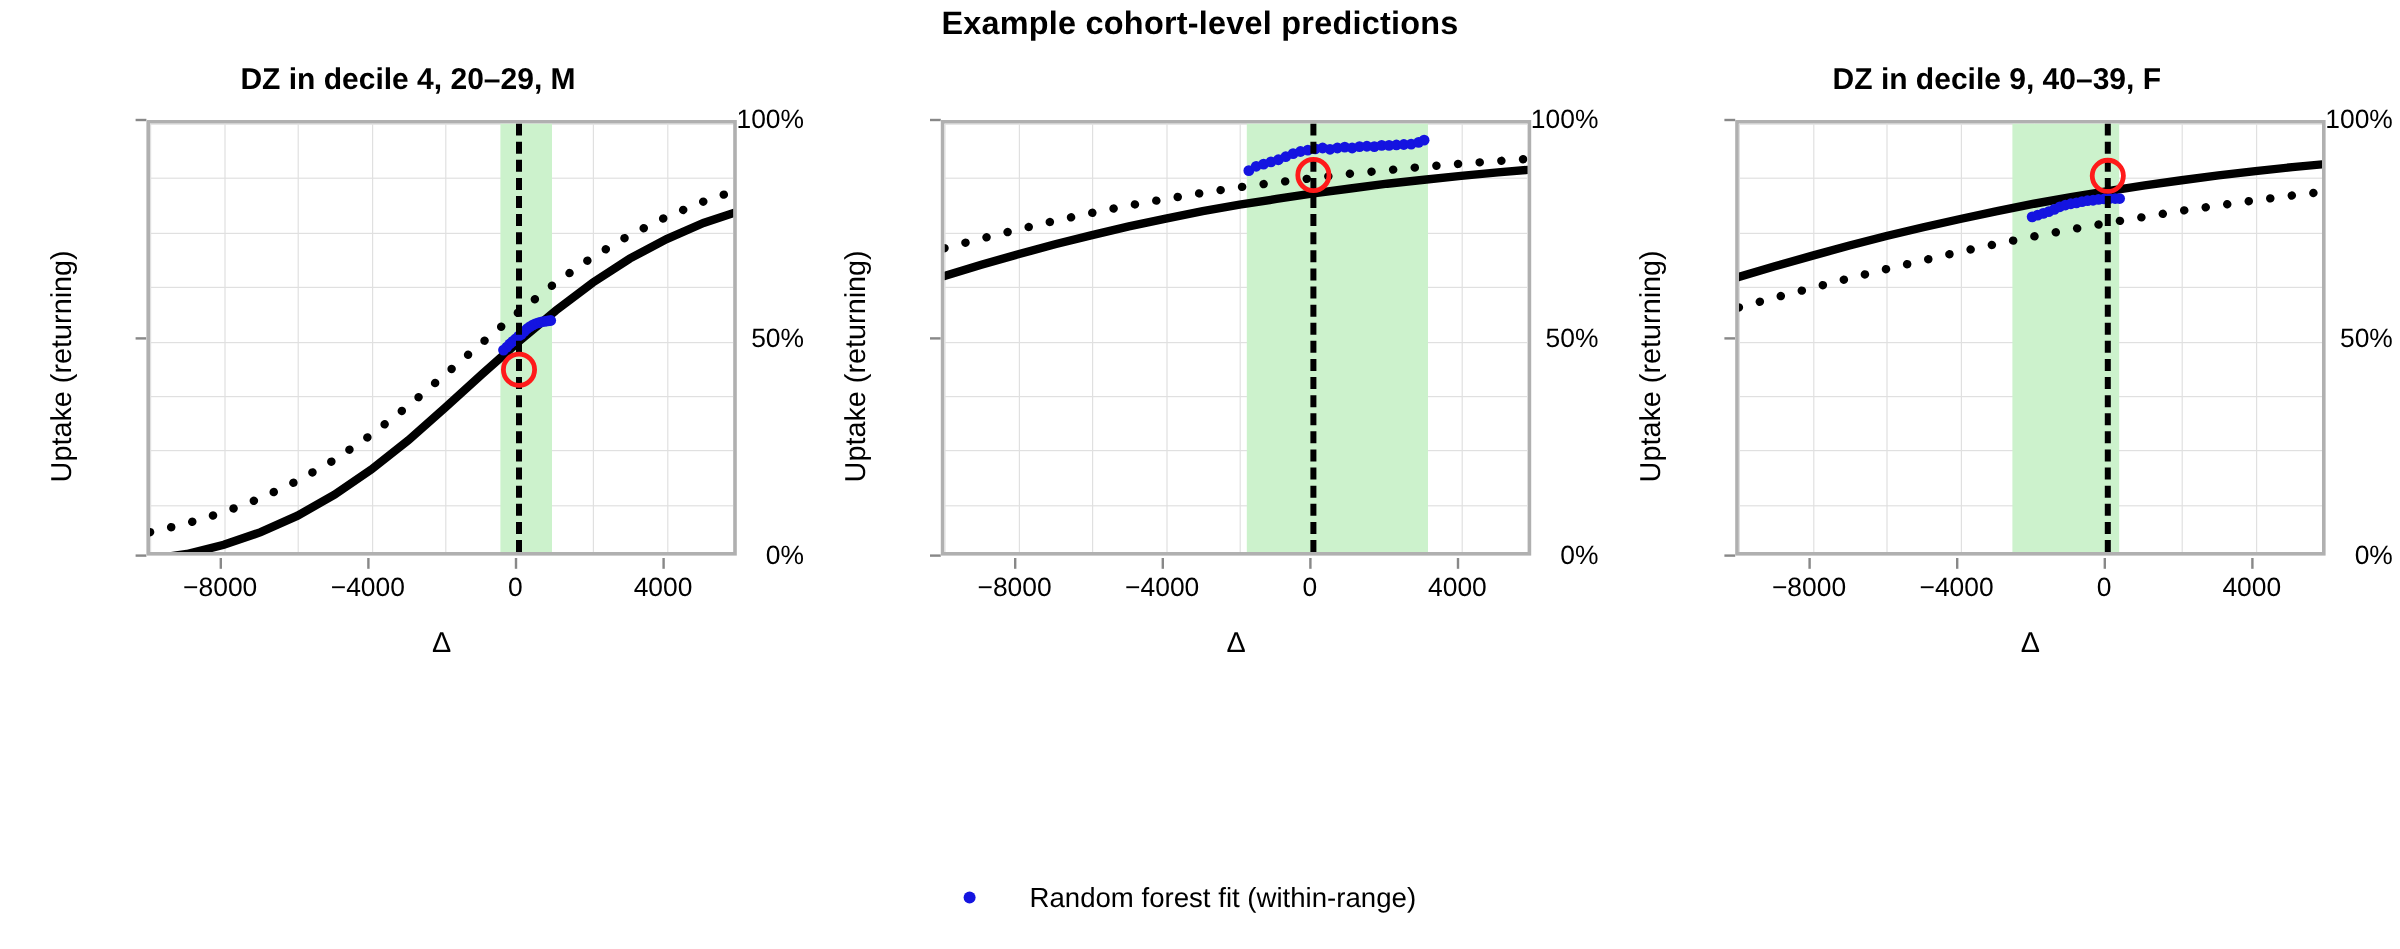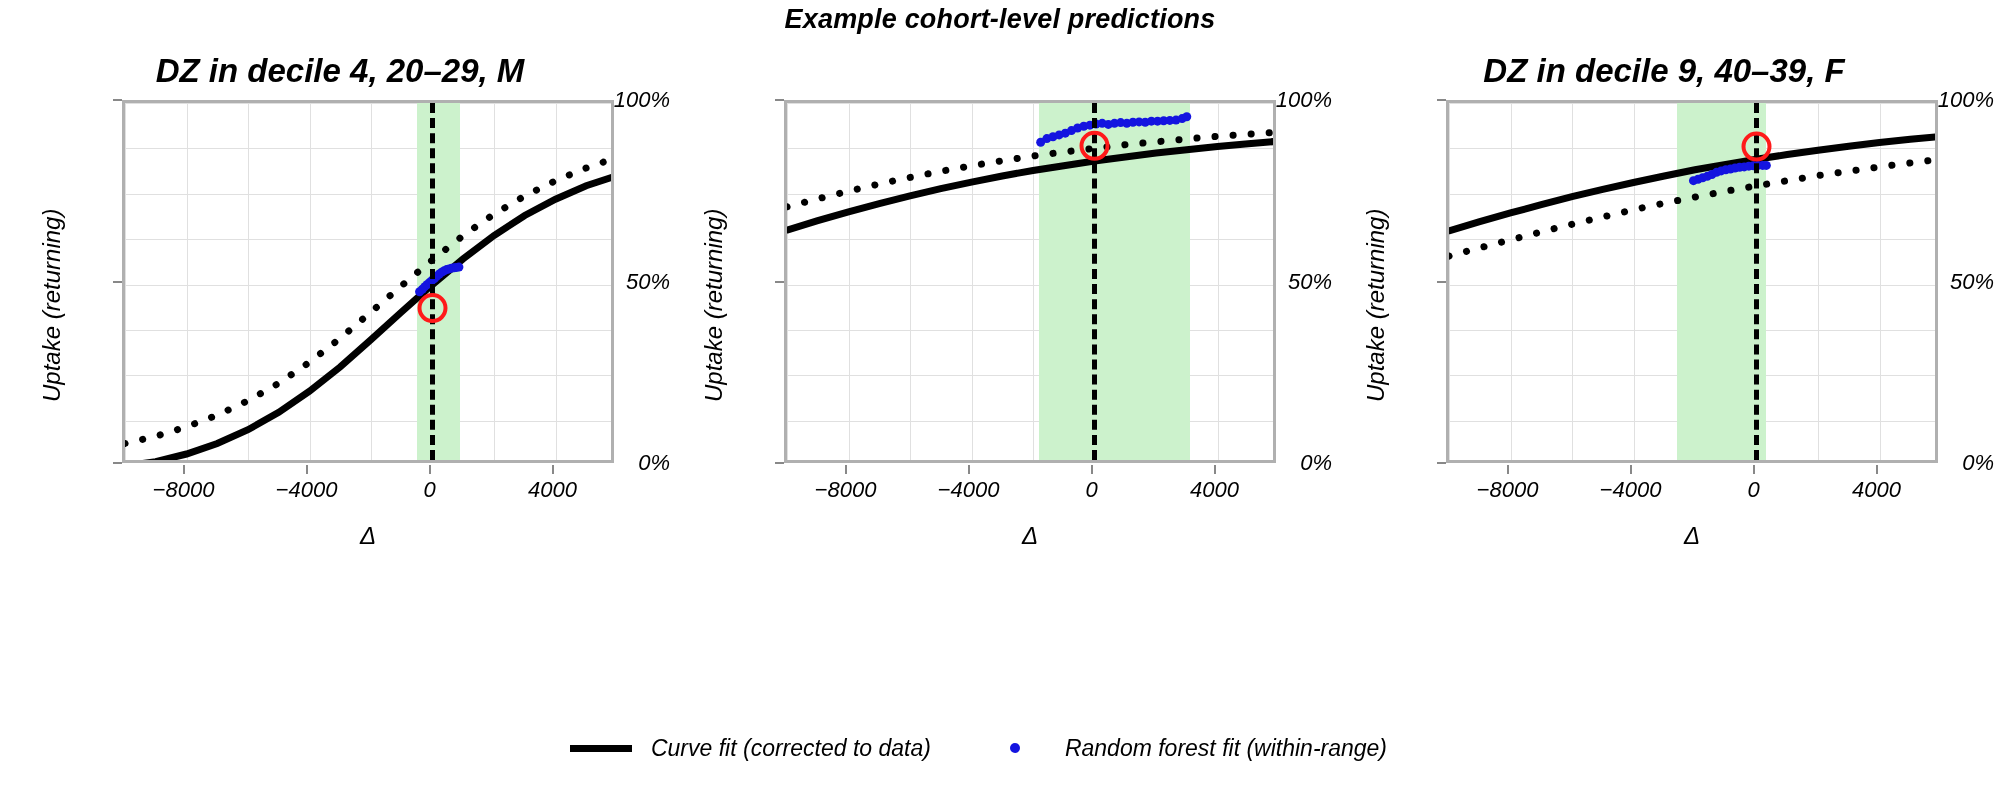--- a/index.html
+++ b/index.html
@@ -12,21 +12,20 @@
     height: 791px;
     font-family: "Liberation Sans", sans-serif;
     color: #000000;
     overflow: hidden;
   }
   #figure {
     position: relative;
     width: 2000px;
     height: 791px;
     background: #ffffff;
-    font-style: italic;
   }
   .fig-title {
     position: absolute;
     top: 4px;
     left: 0;
     width: 2000px;
     text-align: center;
     font-size: 27px;
     font-weight: bold;
     letter-spacing: 0.2px;
@@ -36,21 +35,21 @@
     top: 52px;
     width: 660px;
     height: 520px;
   }
   .panel-title {
     position: absolute;
     top: 0;
     left: 0;
     width: 660px;
     text-align: center;
-    font-size: 33px;
+    font-size: 25px;
     font-weight: bold;
   }
   
   .plotbox {
     position: absolute;
     left: 112px;
     top: 48px;
     width: 492px;
     height: 363px;
     border: 3px solid #b0b0b0;
@@ -386,25 +385,19 @@
         <div class="xtick" style="left: 419.5px; top: 425px;">0</div>
         <div class="xtickmark" style="left: 542.5px; top: 413px;"></div>
         <div class="xtick" style="left: 542.5px; top: 425px;">4000</div>
         <div class="xaxis-title">Δ</div>
       </div>
     </div>
 
   <div class="legend" id="legend">
       <div class="legend-item">
         <div class="legend-key">
-          <div class="key-solid"></div>
-        </div>
-        <div class="legend-label">Curve fit (corrected to data)</div>
-      </div>
-      <div class="legend-item">
-        <div class="legend-key">
           <div class="key-bluedot"></div>
         </div>
         <div class="legend-label">Random forest fit (within-range)</div>
       </div>
     </div>
 
 </div>
 
 </body></html>

